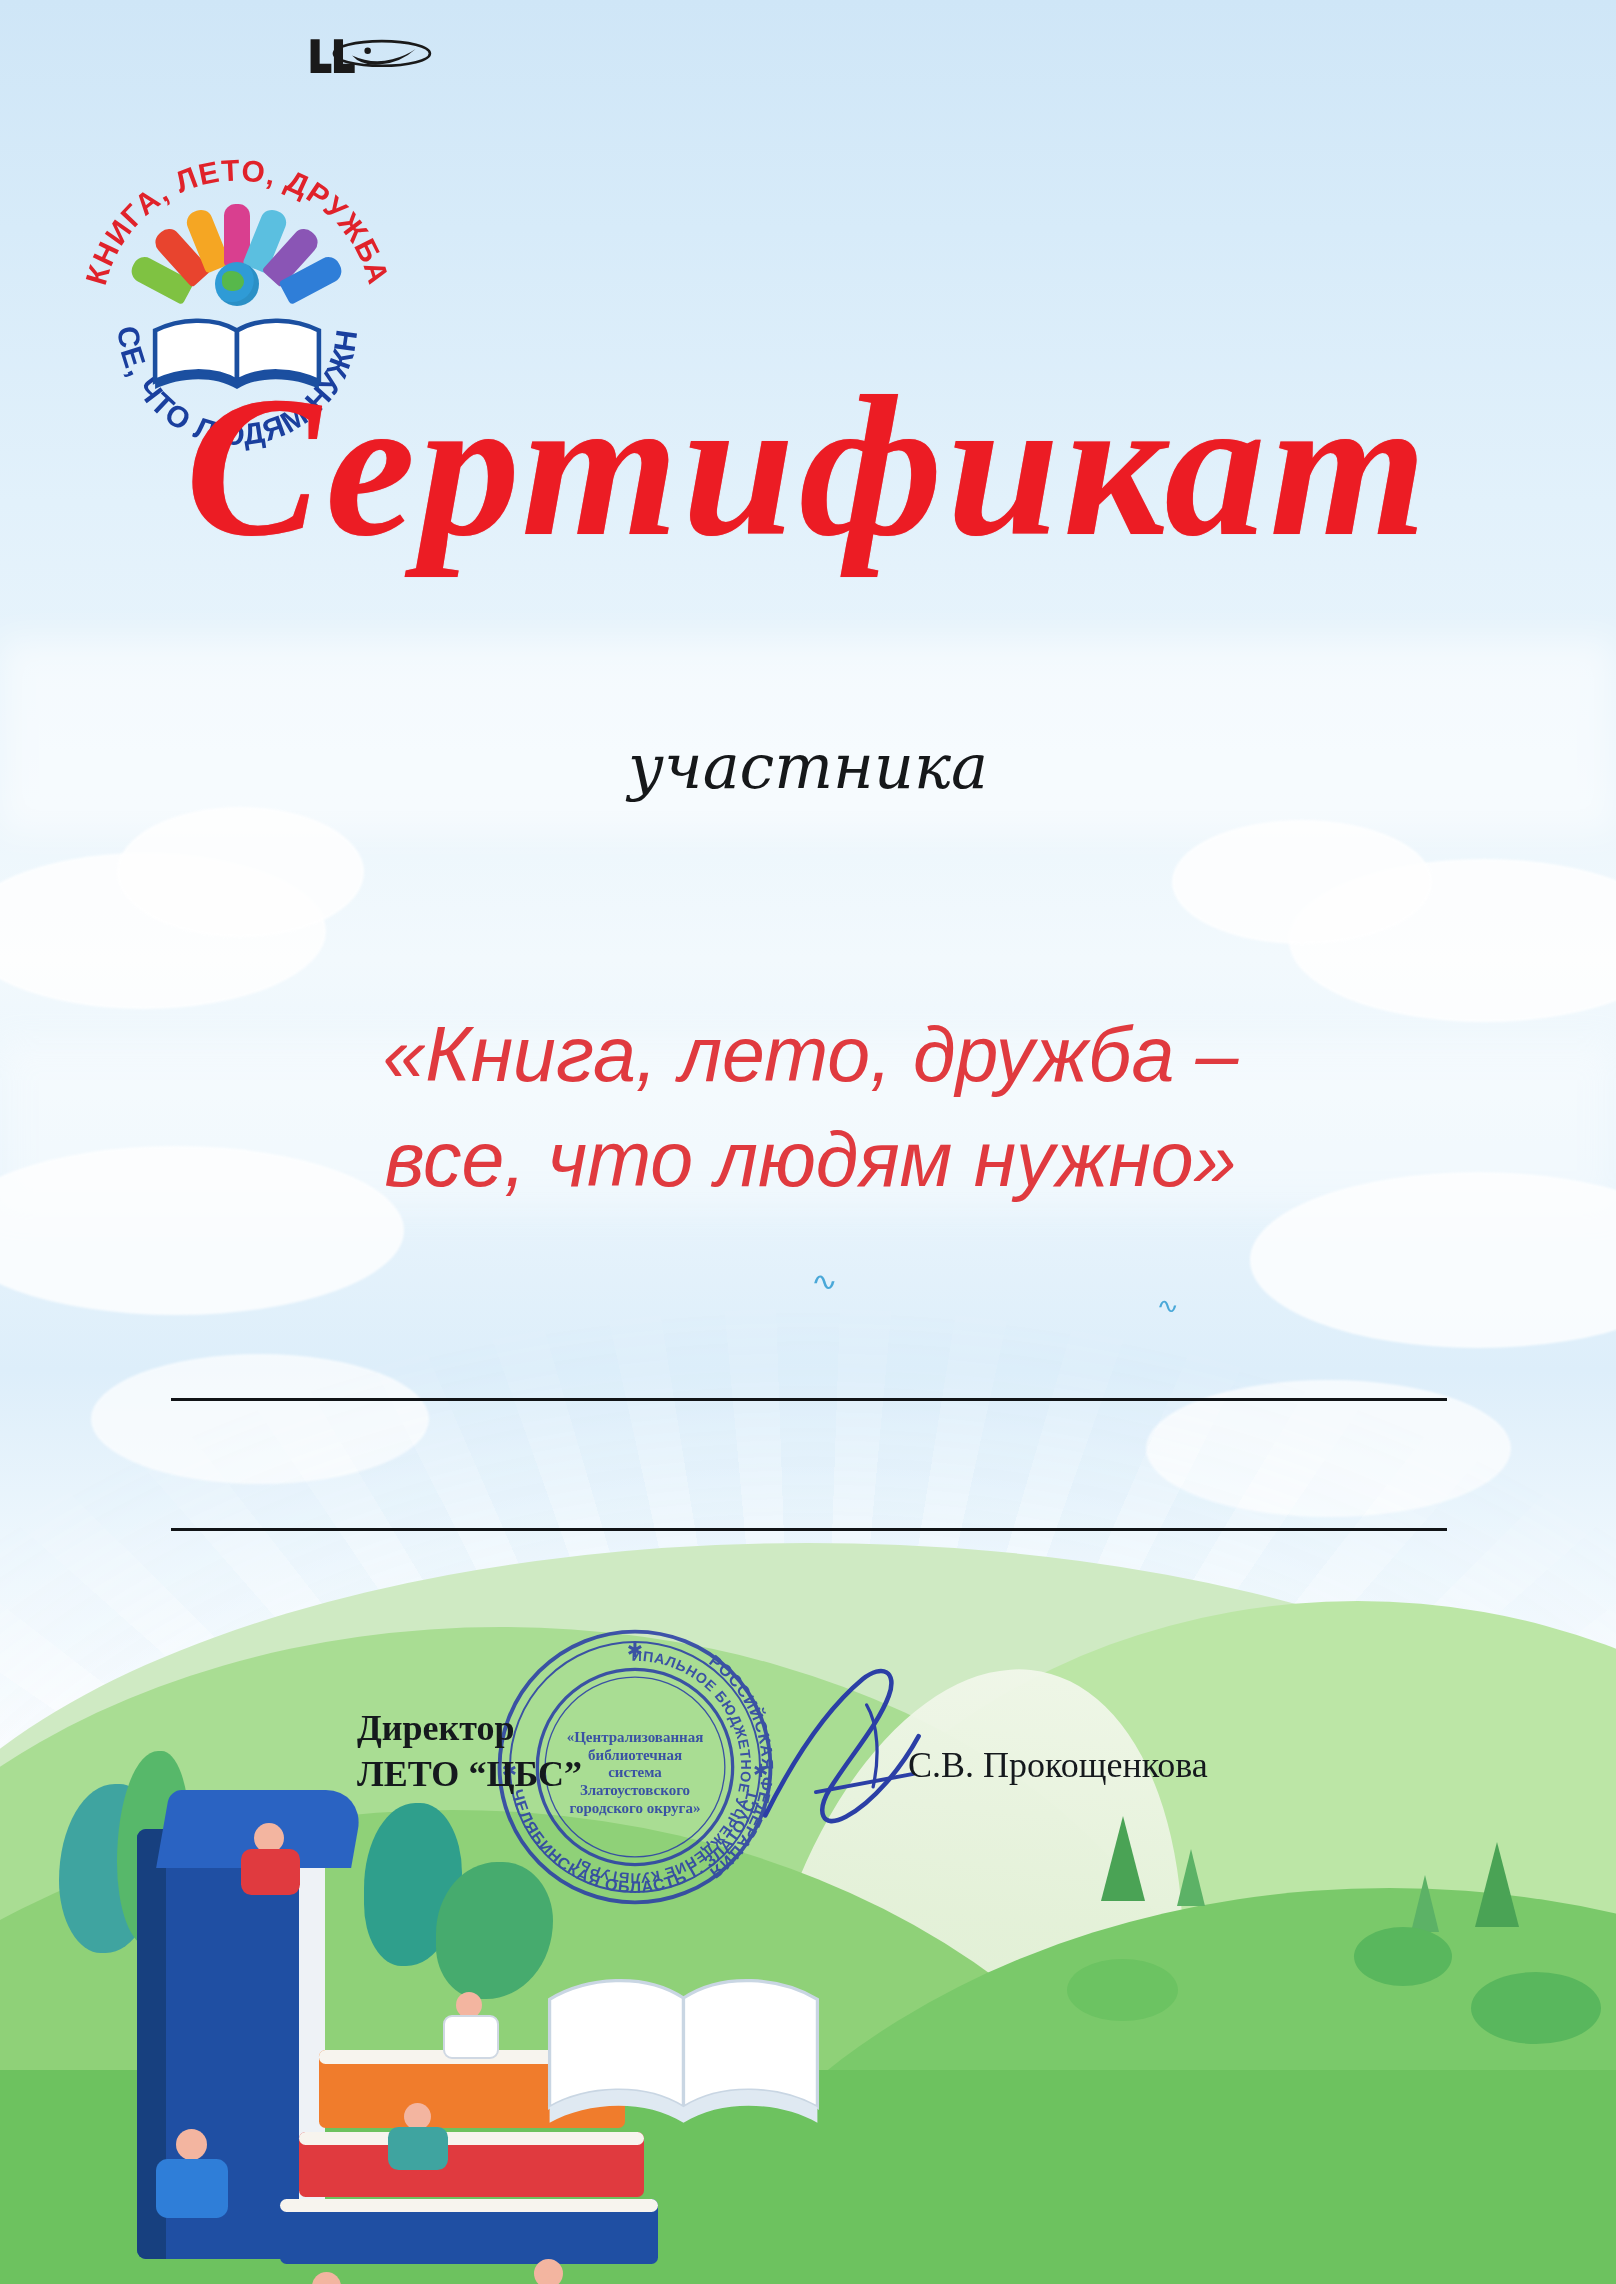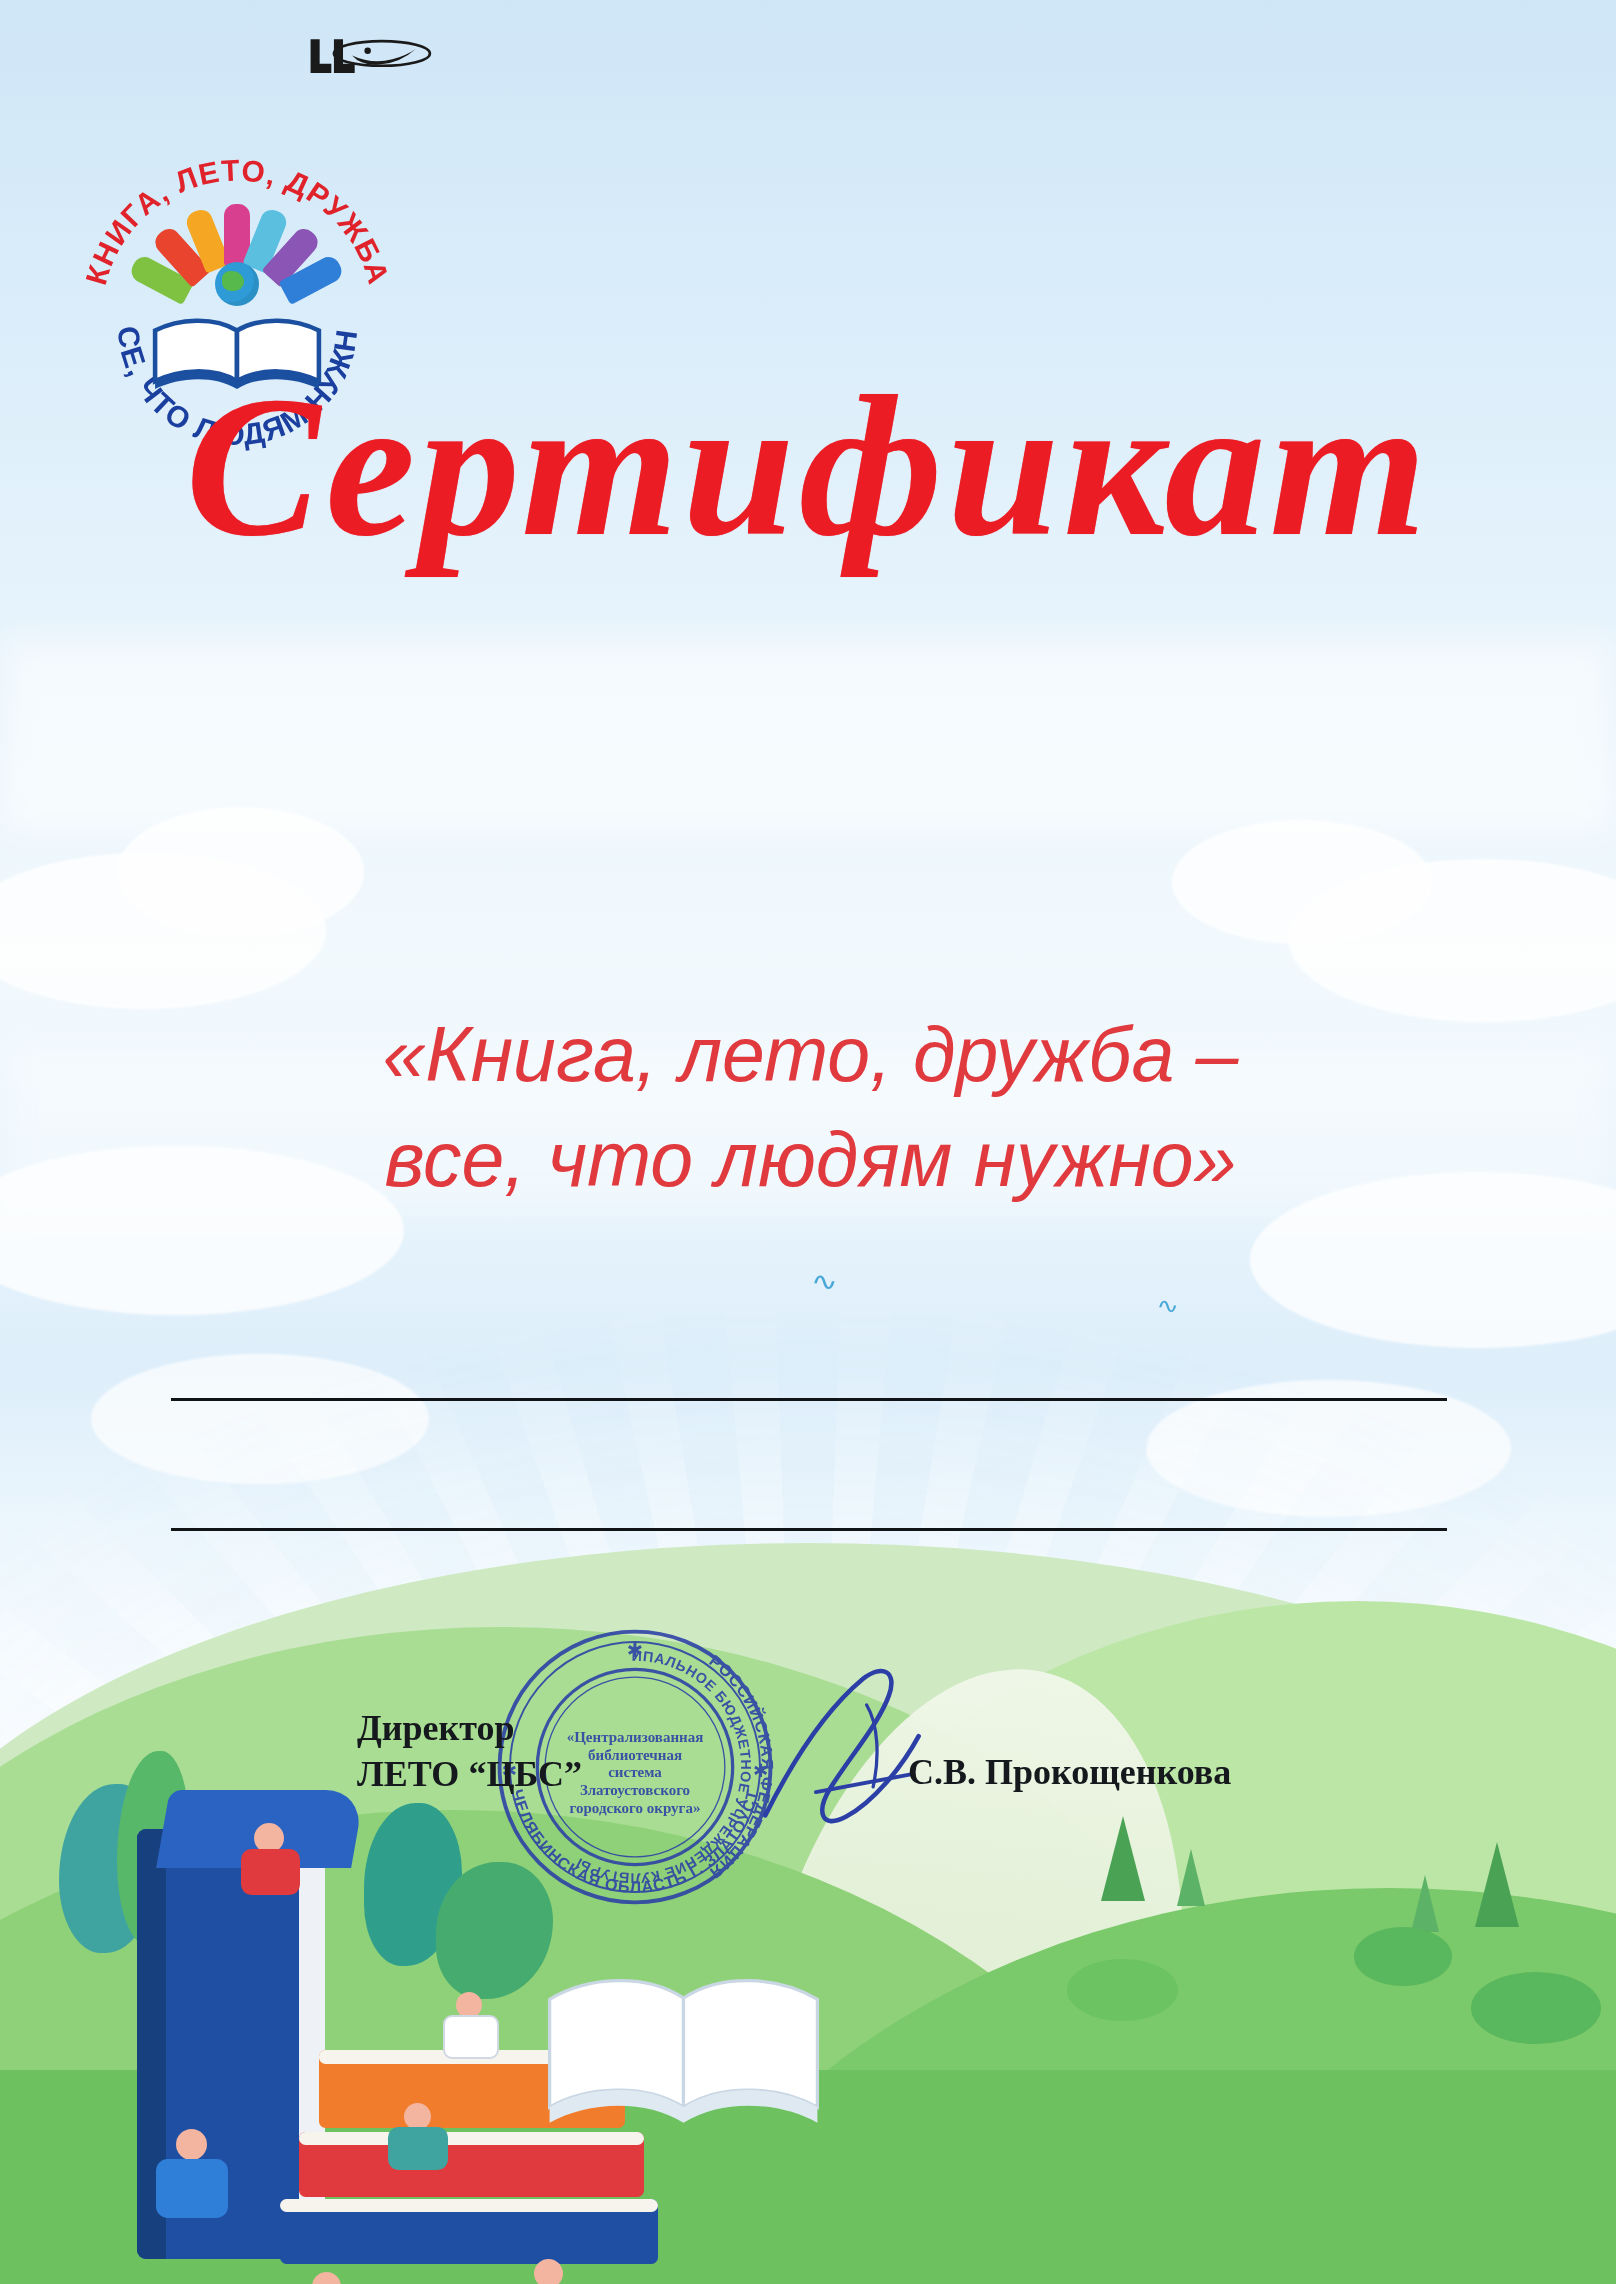--- a/index.html
+++ b/index.html
@@ -312,23 +312,22 @@
     color: #15191d;
     line-height: 1.28;
     white-space: pre-line;
   }
   .sign-name {
     position: absolute;
     left: 908px;
     top: 1744px;
     font-family: "Liberation Serif", serif;
     font-size: 36px;
-    font-weight: bold;
+    font-weight: normal;
     color: #15191d;
-    margin-top: 7px;
   }
   .signature-mark {
     position: absolute;
     left: 739px;
     top: 1653px;
     width: 215px;
     height: 208px;
     pointer-events: none;
   }
 
@@ -446,20 +445,21 @@
 
       <svg class="book-emblem" viewBox="0 0 280 118" width="182" height="77" aria-hidden="true">
         <path d="M140 22 C104 0, 50 4, 14 22 L14 100 C50 82, 104 78, 140 100 Z" fill="#ffffff" stroke="#1b4fa0" stroke-width="7"></path>
         <path d="M140 22 C176 0, 230 4, 266 22 L266 100 C230 82, 176 78, 140 100 Z" fill="#ffffff" stroke="#1b4fa0" stroke-width="7"></path>
         <path d="M14 100 C50 82, 104 78, 140 100 C176 78, 230 82, 266 100 L266 112 C230 94, 176 90, 140 112 C104 90, 50 94, 14 112 Z" fill="#1b4fa0"></path>
       </svg>
     </div>
   </div>
 
   <div class="title">Сертификат</div>
+  <div class="subtitle1">участника</div>
   <div class="event-title">«Книга, лето, дружба –
 все, что людям нужно»</div>
 
   <div class="rule rule-1"></div>
   <div class="rule rule-2"></div>
 
   <div class="hill hill-far"></div>
   <div class="hill hill-right"></div>
   <div class="hill hill-mid"></div>
   <div class="path"></div>

